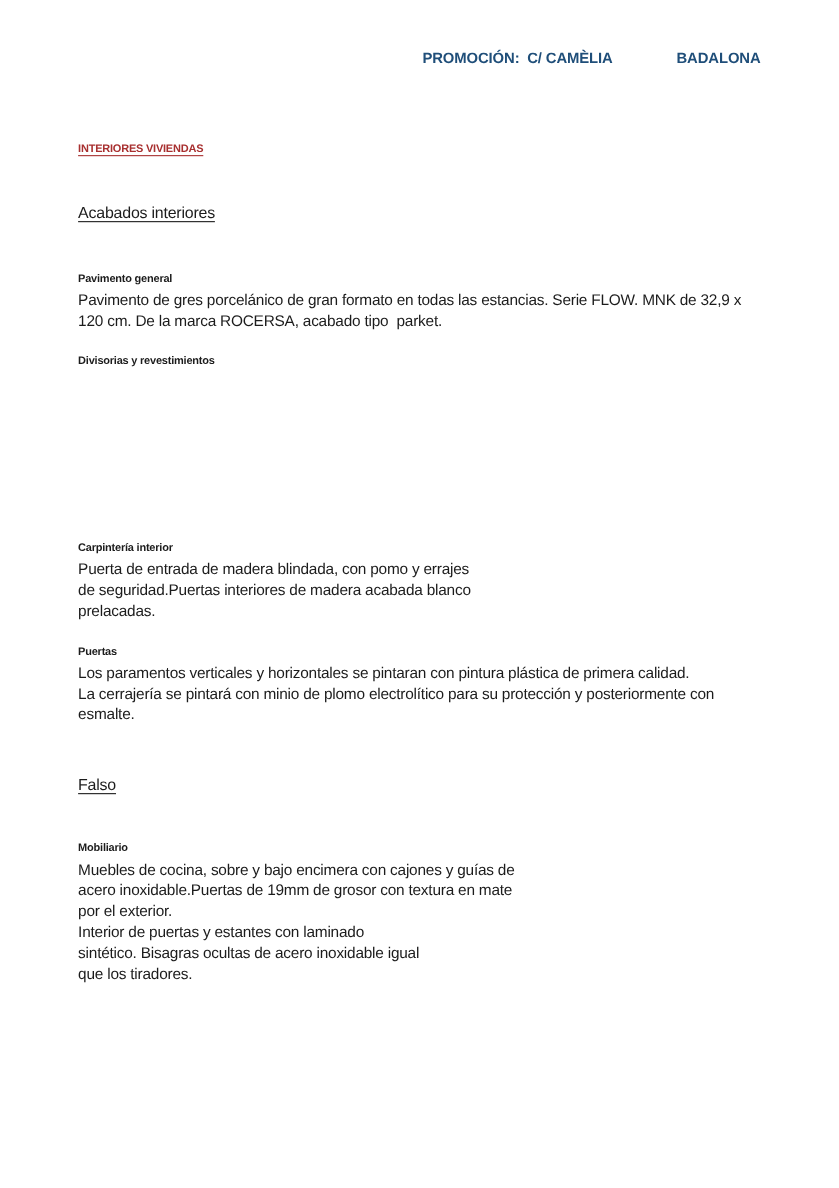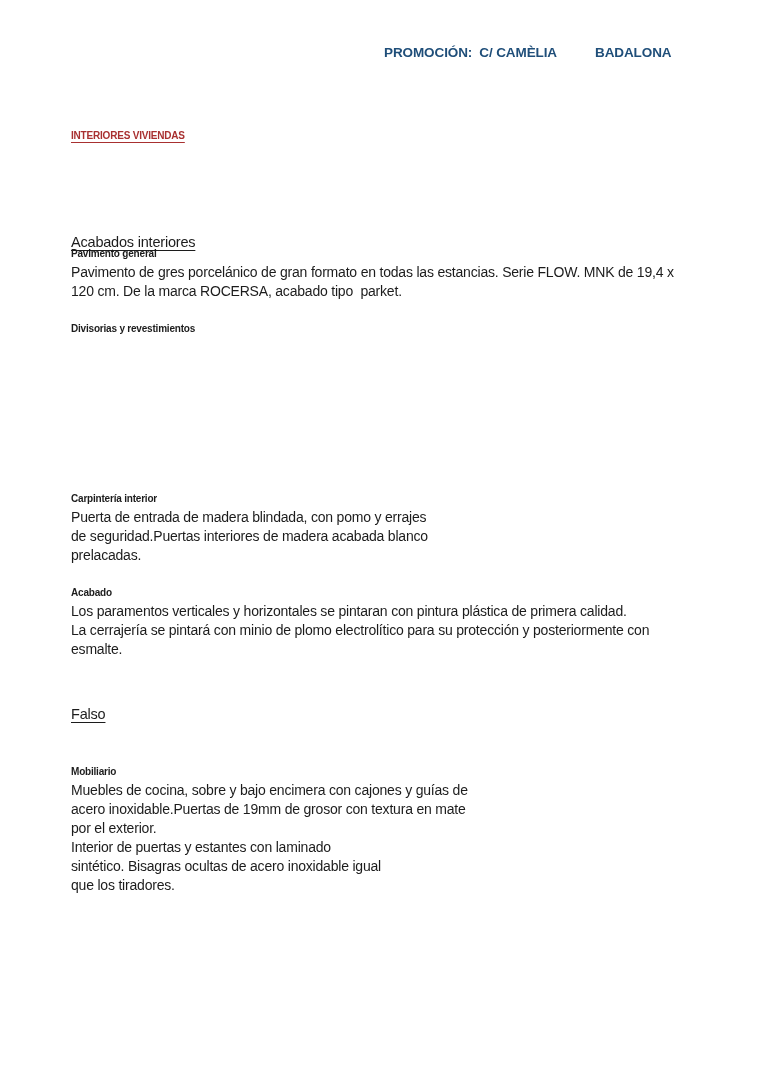--- a/index.html
+++ b/index.html
@@ -20,21 +20,21 @@
     position: absolute;
     left: 384px;
     top: 45px;
     font-size: 13.5px;
     font-weight: bold;
     color: #1F4E79;
     letter-spacing: -0.1px;
     white-space: nowrap;
   }
   .doc-header .street { margin-left: 7px; margin-top: 11px; }
-  .doc-header .city   { margin-left: 38px; }
+  .doc-header .city   { margin-left: 58px; }
 
   .main-title {
     position: absolute;
     left: 71px;
     top: 130px;
     font-size: 10px;
     font-weight: bold;
     color: #A83030;
     text-decoration: underline;
     text-underline-offset: 3px;
@@ -42,21 +42,21 @@
   }
   .sub-title {
     position: absolute;
     left: 71px;
     font-size: 14.5px;
     color: #1c1c1c;
     text-decoration: underline;
     text-underline-offset: 3px;
     letter-spacing: -0.2px;
   }
-  .sub-title.acabados { top: 186px; margin-top: 48px; }
+  .sub-title.acabados { top: 186px; }
   .sub-title.cocina   { top: 706px; }
 
   .section {
     position: absolute;
     left: 71px;
     right: 40px;
   }
   .section.pavimento   { top: 244px; }
   .section.divisorias  { top: 319px; }
   .section.carpinteria { top: 489px; }
@@ -84,37 +84,37 @@
   <div class="doc-header">
     <span class="label">PROMOCIÓN:</span><span class="street">C/ CAMÈLIA</span><span class="city">BADALONA</span>
   </div>
 
   <div class="main-title">INTERIORES VIVIENDAS</div>
 
   <div class="sub-title acabados">Acabados interiores</div>
 
   <div class="section pavimento">
     <div class="heading">Pavimento general</div>
-    <div class="body">Pavimento de gres porcelánico de gran formato en todas las estancias. Serie FLOW. MNK de 19,4 x
+    <div class="body">Pavimento de gres porcelánico de gran formato en todas las estancias. Serie FLOW. MNK de 32,9 x
 120 cm. De la marca ROCERSA, acabado tipo  parket.</div>
   </div>
 
   <div class="section divisorias">
     <div class="heading">Divisorias y revestimientos</div>
   </div>
 
   <div class="section carpinteria">
     <div class="heading">Carpintería interior</div>
     <div class="body">Puerta de entrada de madera blindada, con pomo y errajes
 de seguridad.Puertas interiores de madera acabada blanco
 prelacadas.</div>
   </div>
 
   <div class="section pintura">
-    <div class="heading">Acabado</div>
+    <div class="heading">Puertas</div>
     <div class="body">Los paramentos verticales y horizontales se pintaran con pintura plástica de primera calidad.
 La cerrajería se pintará con minio de plomo electrolítico para su protección y posteriormente con
 esmalte.</div>
   </div>
 
   <div class="sub-title cocina">Falso</div>
 
   <div class="section mobiliario">
     <div class="heading">Mobiliario</div>
     <div class="body">Muebles de cocina, sobre y bajo encimera con cajones y guías de

